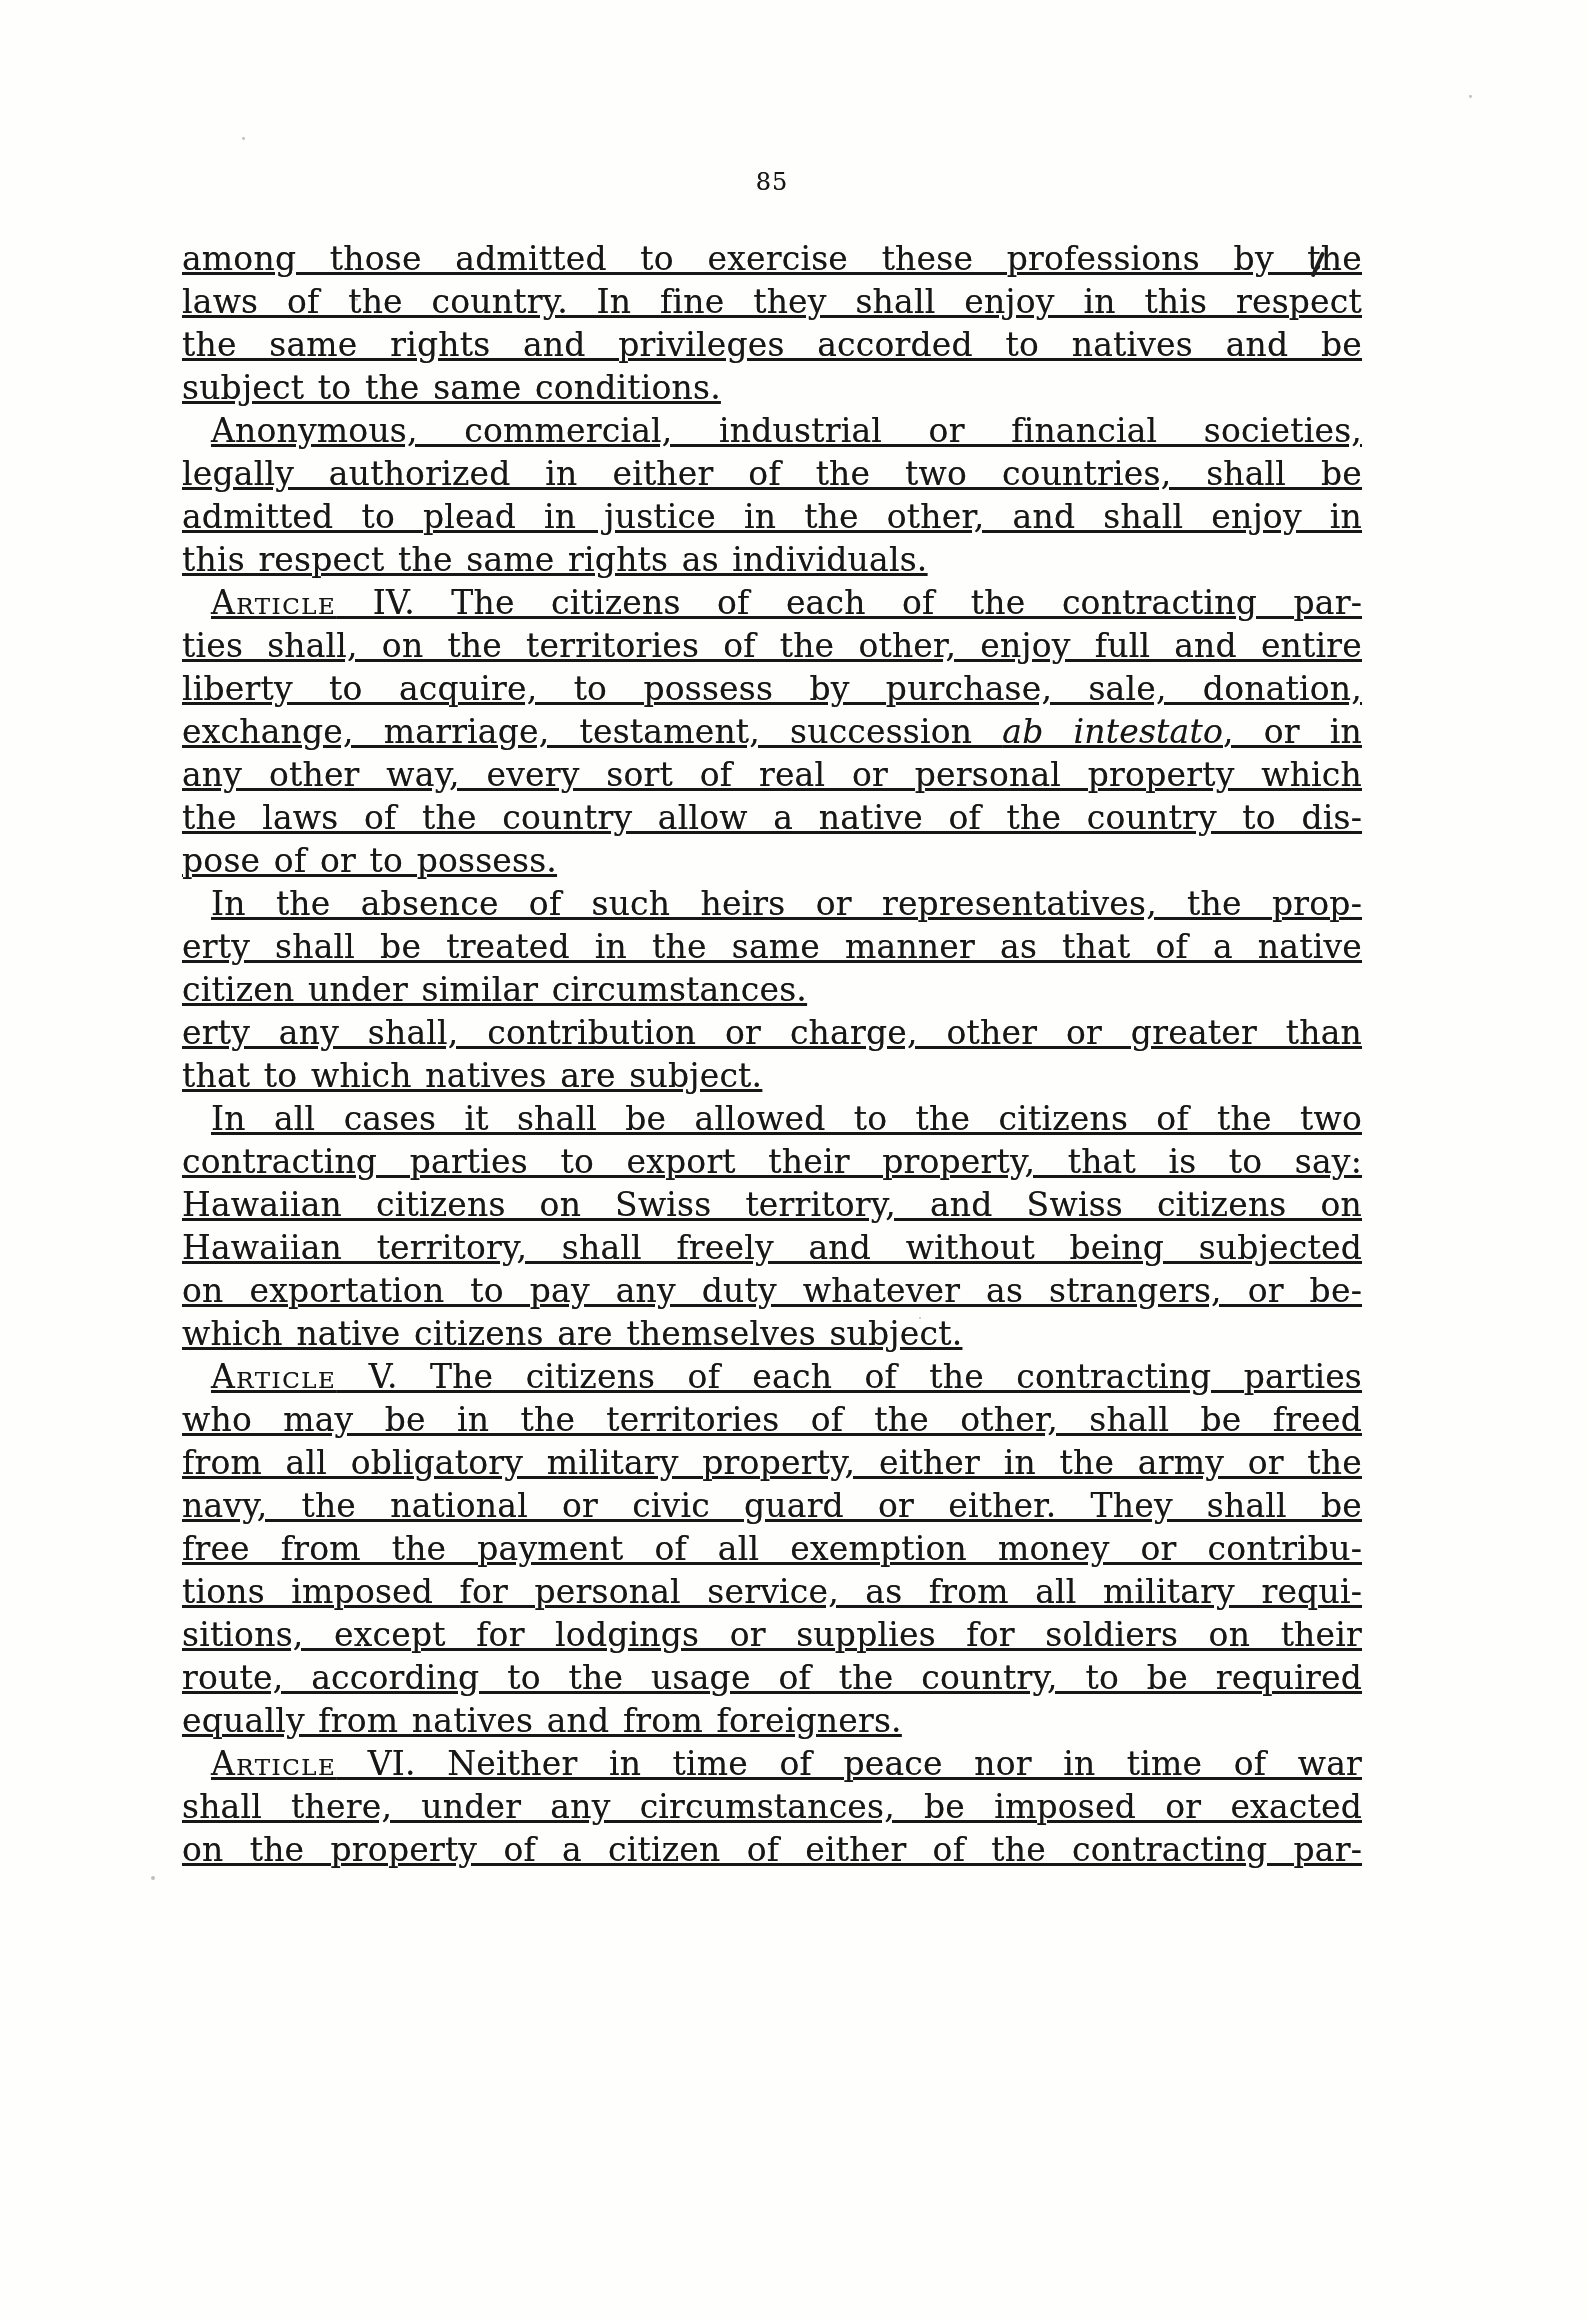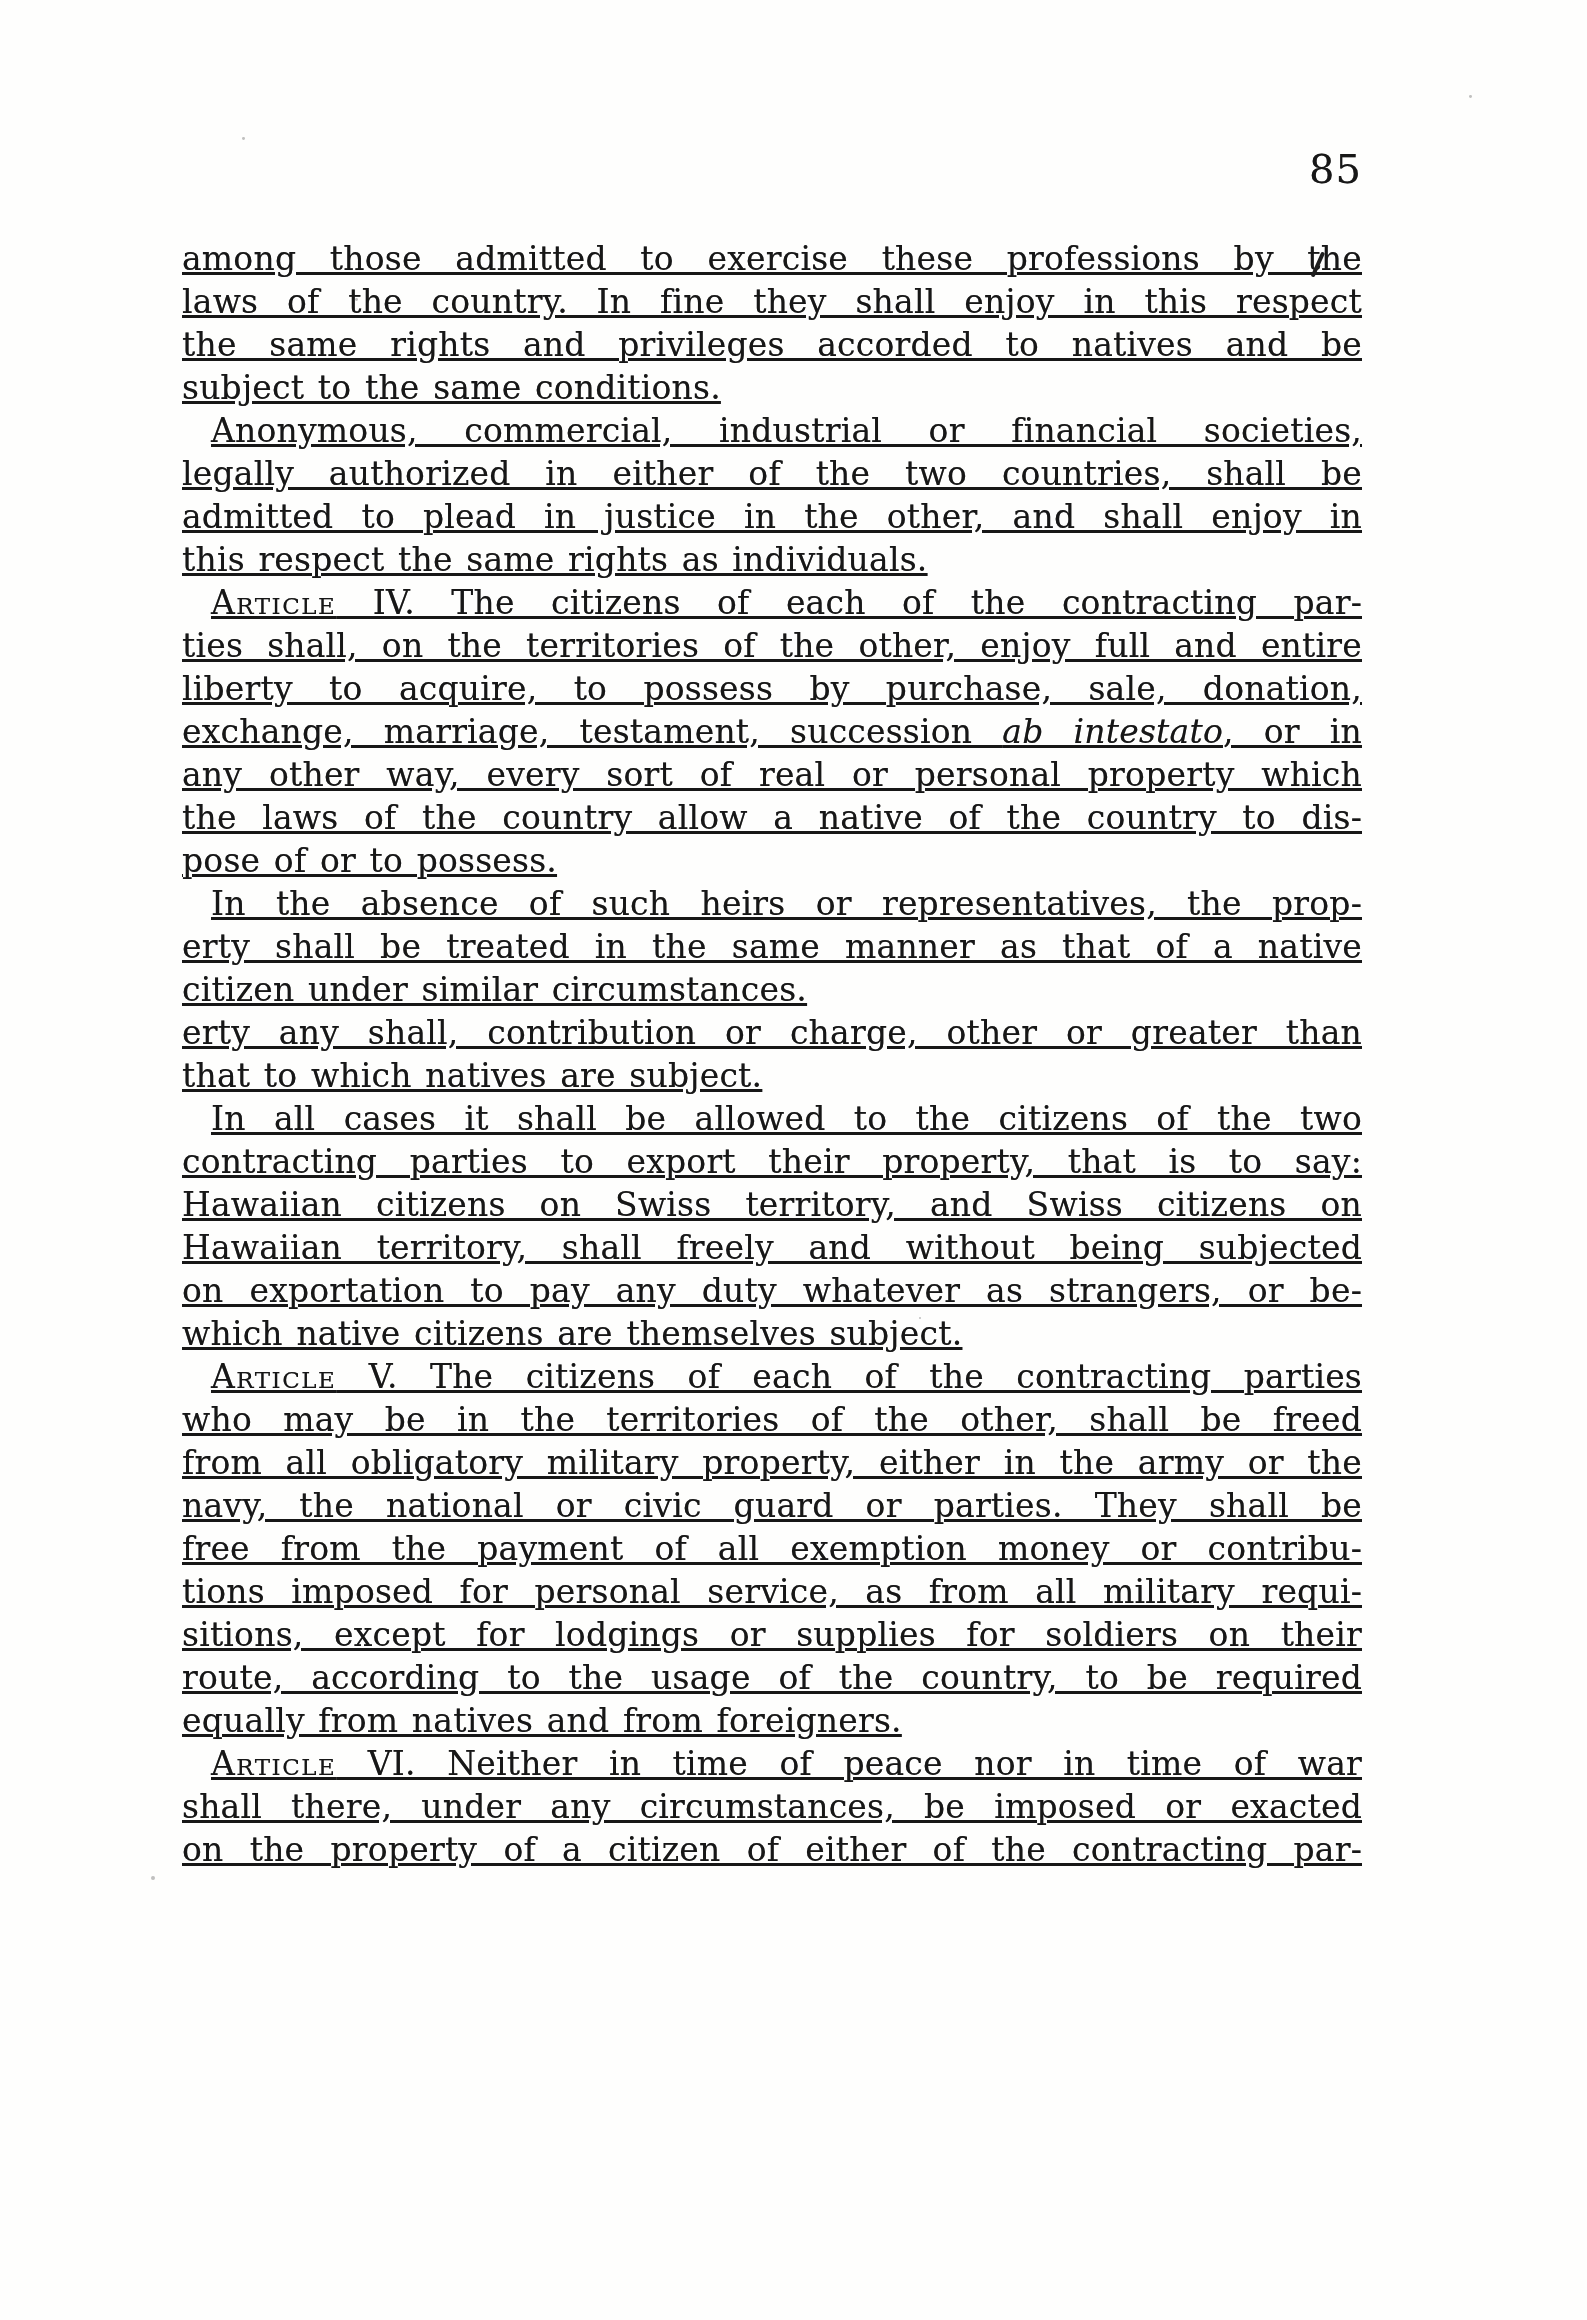--- a/index.html
+++ b/index.html
@@ -6,22 +6,22 @@
   .page{
     position:relative;
     width:1588px;height:2320px;
     background:#fefefd;
     font-family:"DejaVu Serif","Liberation Serif",serif;
     color:#171717;
     overflow:hidden;
     text-shadow:0 0 0.5px rgba(25,25,25,.55);
   }
   .page-number{
-    position:absolute;left:182px;top:146px;width:1180px;
-    text-align:right;font-size:40px;letter-spacing:1px;
+    position:absolute;left:182px;top:168px;width:1180px;
+    text-align:center;font-size:24px;letter-spacing:1px;
   }
   .body-text{
     position:absolute;left:182px;top:237px;width:1180px;
     font-size:33px;letter-spacing:0.2px;word-spacing:2.9px;
   }
   .paragraph{margin:0;padding:0;}
   .line{
     height:43px;line-height:43px;
     text-align:justify;text-align-last:justify;
     overflow:hidden;
@@ -78,21 +78,21 @@
         <div class="line">contracting parties to export their property, that is to say:</div>
         <div class="line">Hawaiian citizens on Swiss territory, and Swiss citizens on</div>
         <div class="line">Hawaiian territory, shall freely and without being subjected</div>
         <div class="line">on exportation to pay any duty whatever as strangers, or be-</div>
         <div class="line last">which native citizens are themselves subject.</div>
       </div>
       <div class="paragraph">
         <div class="line indent"><span class="smallcaps">Article</span><span> V.  The citizens of each of the contracting parties</span></div>
         <div class="line">who may be in the territories of the other, shall be freed</div>
         <div class="line">from all obligatory military property, either in the army or the</div>
-        <div class="line">navy, the national or civic guard or parties.  They shall be</div>
+        <div class="line">navy, the national or civic guard or either.  They shall be</div>
         <div class="line">free from the payment of all exemption money or contribu-</div>
         <div class="line">tions imposed for personal service, as from all military requi-</div>
         <div class="line">sitions, except for lodgings or supplies for soldiers on their</div>
         <div class="line">route, according to the usage of the country, to be required</div>
         <div class="line last">equally from natives and from foreigners.</div>
       </div>
       <div class="paragraph">
         <div class="line indent"><span class="smallcaps">Article</span><span> VI.  Neither in time of peace nor in time of war</span></div>
         <div class="line">shall there, under any circumstances, be imposed or exacted</div>
         <div class="line">on the property of a citizen of either of the contracting par-</div>

